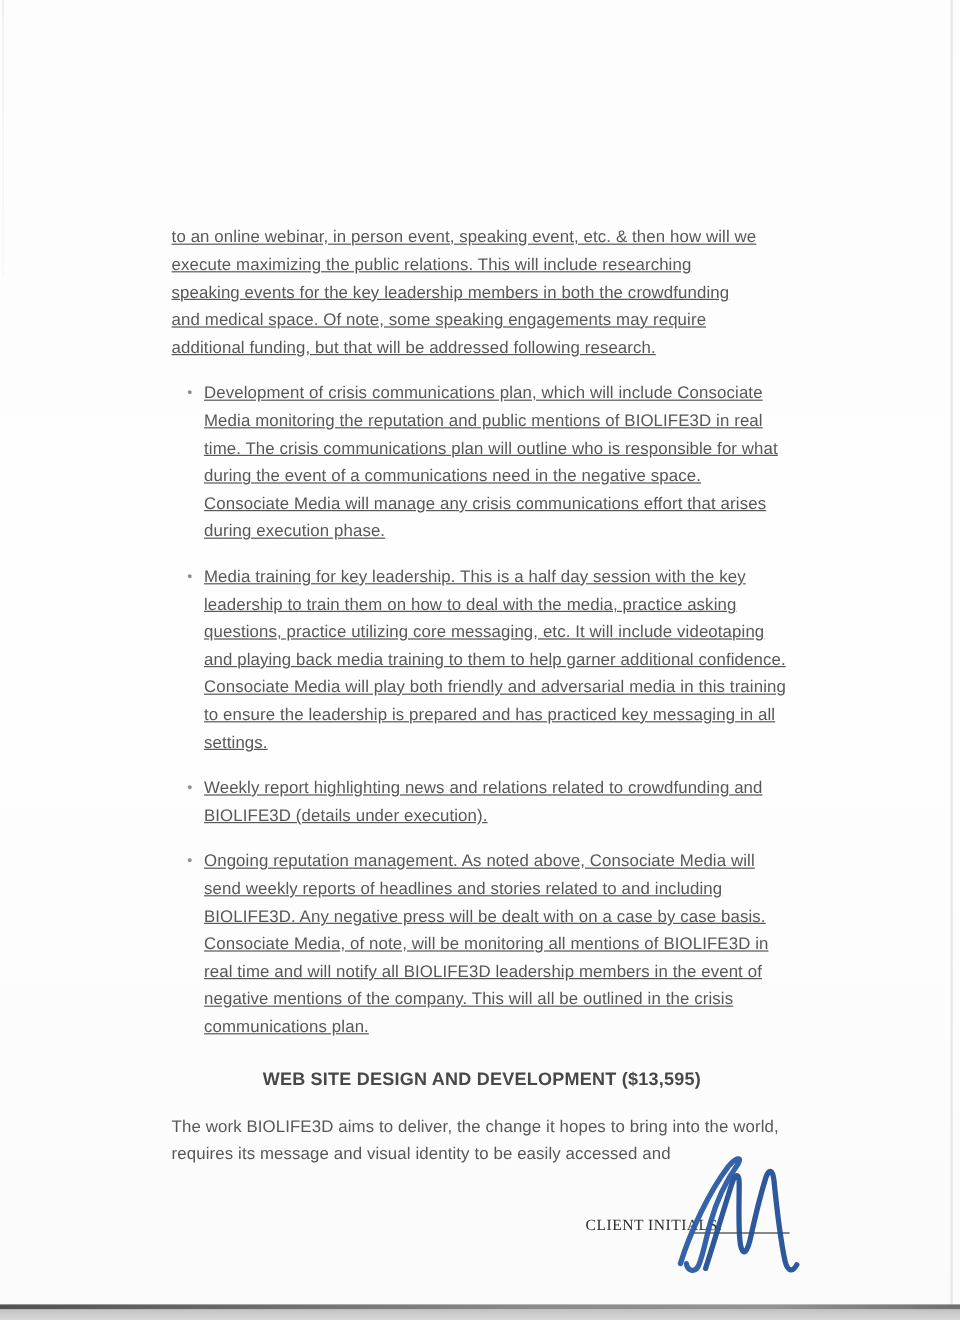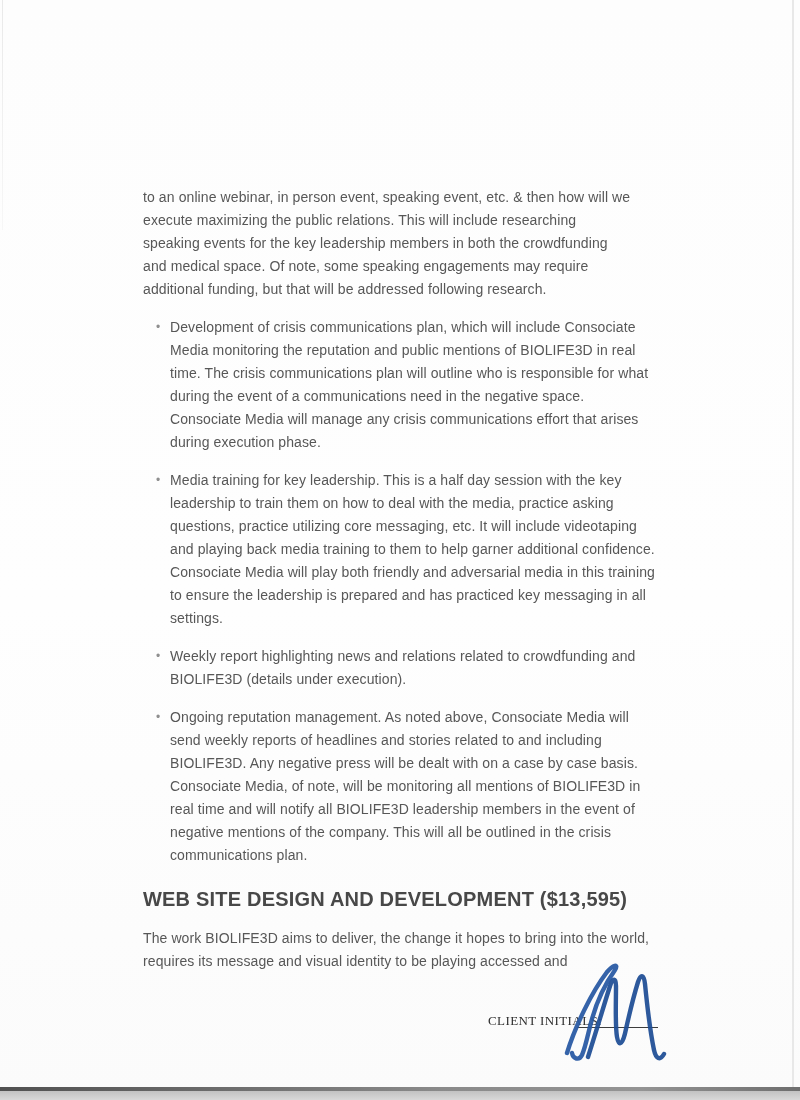--- a/index.html
+++ b/index.html
@@ -31,34 +31,34 @@
   .bottom-edge {
     position:absolute; left:0; top:1087px; width:800px; height:4px;
     background:linear-gradient(90deg,#515151 0%, #6f6f6f 30%, #8a8a8a 55%, #949494 80%, #6e6e6e 100%);
   }
   
   .content {
     position:absolute; left:143px; top:186px; width:517px;
     color:#575757;
     font-size:14px; line-height:23px; letter-spacing:0.1px;
   }
-  .indented { margin-left:27px; width:489px; }
+  .indented { margin-left:27px; width:489px;text-decoration:underline; }
   .para { margin:0 0 15px 0; }
   .bullet-item {
     position:relative;
     margin:0 0 15px 0;
   }
   .bullet-marker {
     position:absolute; left:-14px; top:0px;
     color:#8f8f8f; font-size:12px;
   }
   .section-heading {
     margin:21px 0 16px 0;
-    font-size:20px; font-weight:700; letter-spacing:0.2px;
-    color:#484848; width:517px;
+    font-size:15px; font-weight:700; letter-spacing:0.2px;
+    color:#484848; width:517px;text-align:center;
   }
   .closing { width:510px; margin:0; }
   
   .initials-label {
     position:absolute; left:488px; top:1013px;
     font-family:"Liberation Serif", serif;
     font-size:13px; color:#2f2f2f; letter-spacing:0.4px;
   }
   .initials-line {
     position:absolute; left:577px; top:1012px; width:81px; height:15px;
@@ -99,21 +99,21 @@
 
       <div class="bullet-item">
         <span class="bullet-marker">•</span>
         <span>Ongoing reputation management. As noted above, Consociate Media will send weekly reports of headlines and stories related to and including BIOLIFE3D. Any negative press will be dealt with on a case by case basis. Consociate Media, of note, will be monitoring all mentions of BIOLIFE3D in real time and will notify all BIOLIFE3D leadership members in the event of negative mentions of the company. This will all be outlined in the crisis communications plan.</span>
       </div>
 
     </div>
 
     <h2 class="section-heading">WEB SITE DESIGN AND DEVELOPMENT ($13,595)</h2>
 
-    <p class="para closing">The work BIOLIFE3D aims to deliver, the change it hopes to bring into the world, requires its message and visual identity to be playing accessed and</p>
+    <p class="para closing">The work BIOLIFE3D aims to deliver, the change it hopes to bring into the world, requires its message and visual identity to be easily accessed and</p>
 
   </div>
 
   <span class="initials-label">CLIENT INITIALS:</span>
   <span class="initials-line"></span>
 
   <svg class="signature-svg" viewBox="0 0 120 110" fill="none" xmlns="http://www.w3.org/2000/svg">
 
     <path d="M15,96 C23,70 39,36 55,15 C61,8 67,6 63,13 C53,27 45,44 40,62 C36,76 34,89 30,98 C27,104 21,102 20,96" stroke="#2a5ba4" stroke-width="4.4" stroke-linecap="round" stroke-linejoin="round" opacity="0.95"></path>
 

